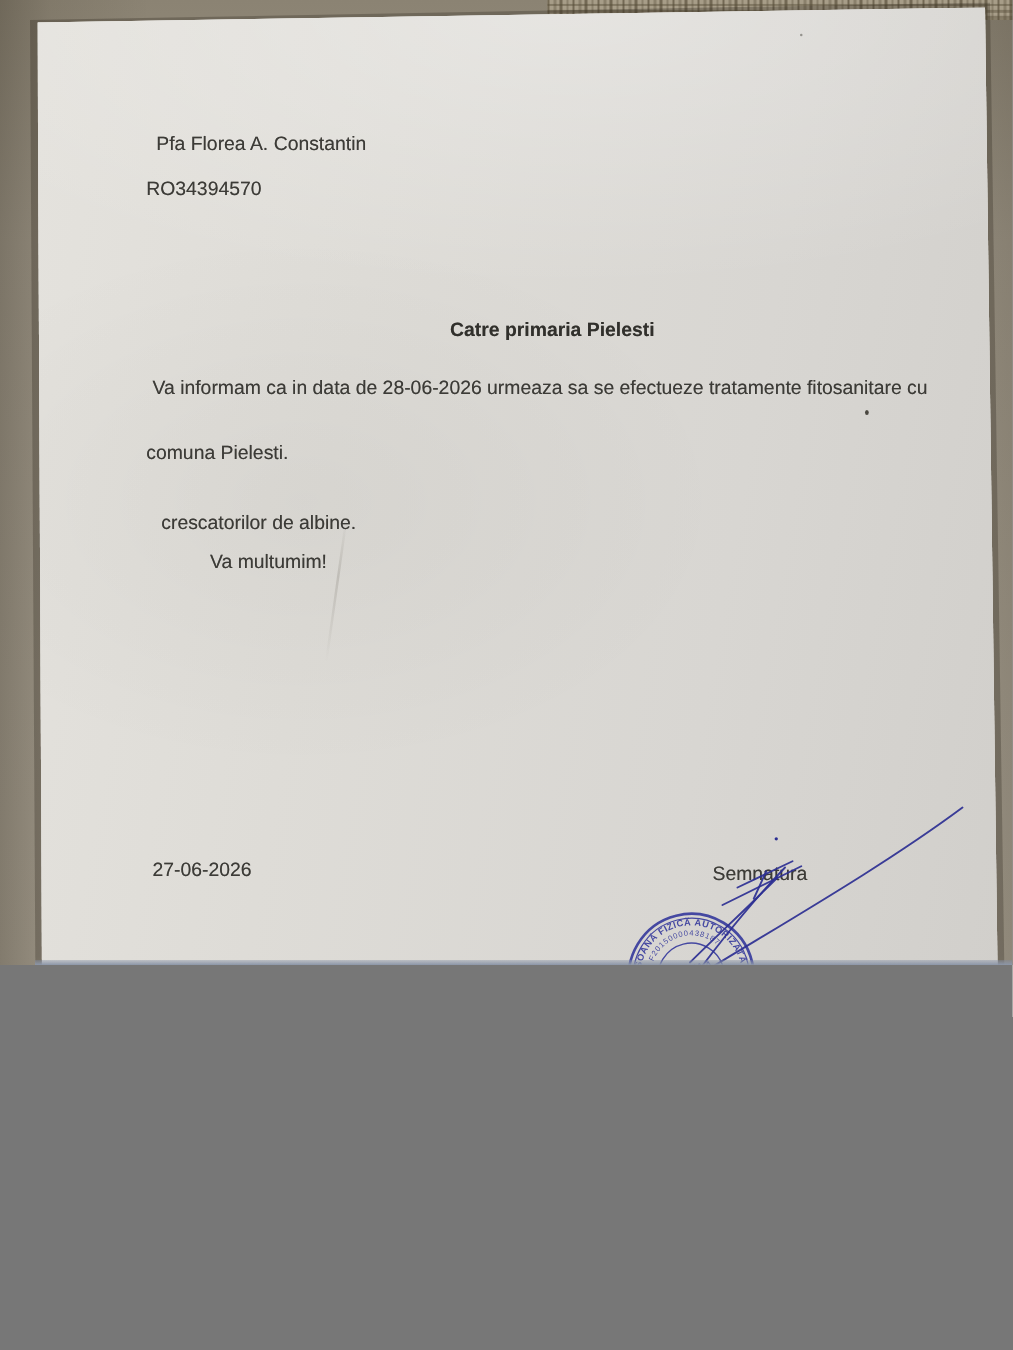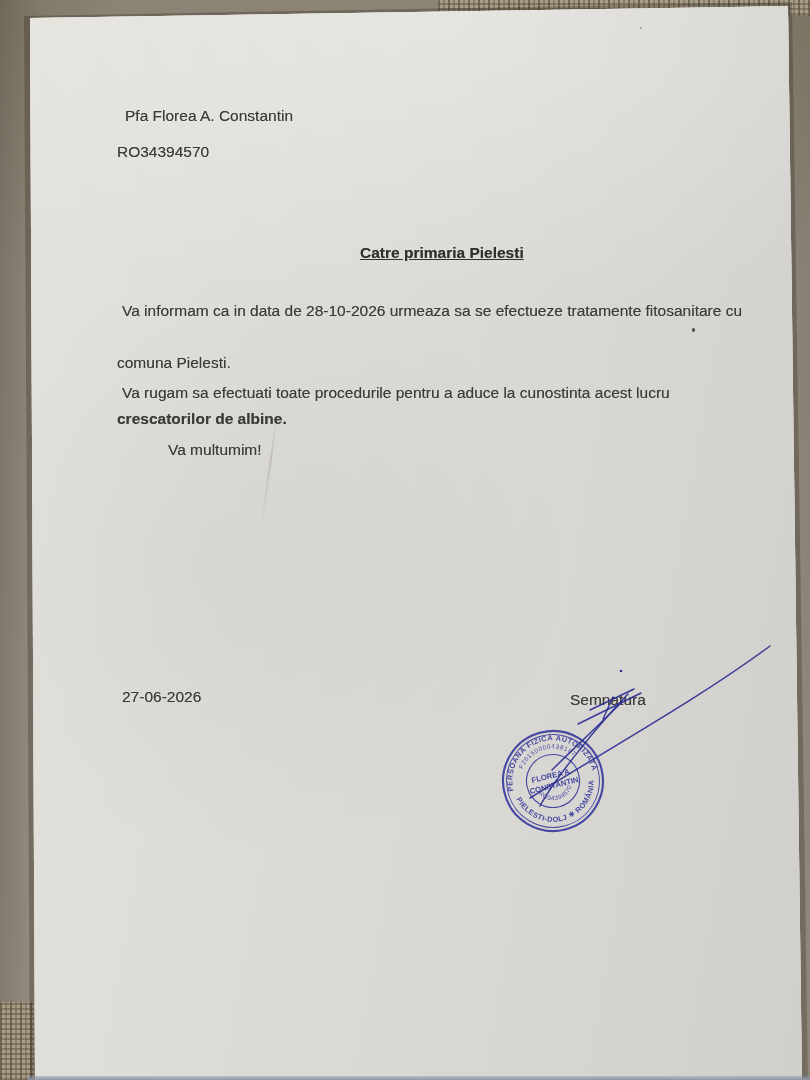--- a/index.html
+++ b/index.html
@@ -1,17 +1,17 @@
 <!DOCTYPE html>
 <html><head>
 <meta charset="utf-8">
 <style>
   html,body{margin:0;padding:0;background:#777;}
   .stage{
-    position:relative;width:810px;height:1080px;overflow:hidden;
+    position:relative;width:810px;height:772px;overflow:hidden;
     font-family:"Liberation Sans","DejaVu Sans",sans-serif;
   }
   
   .surface{
     position:absolute;inset:0;
     background-color:#9d9586;
     background-image:
       linear-gradient(90deg, rgba(40,35,25,.28) 0, rgba(40,35,25,.10) 40px, rgba(0,0,0,0) 120px),
       linear-gradient(90deg, rgba(0,0,0,0) 88%, rgba(40,35,25,.18) 100%),
       linear-gradient(180deg, #8b8373 0%, #9c9485 25%, #a39b8c 70%, #a59d8e 100%),
@@ -84,27 +84,26 @@
 
   <div class="paper-shadow"></div>
 
   <div class="paper">
 
     <div class="crease"></div>
 
     <div class="txt" style="left:125px;top:103px;">Pfa Florea A. Constantin</div>
     <div class="txt" style="left:117px;top:139px;">RO34394570</div>
 
-    <div class="txt title" style="left:360px;top:240px;text-decoration:underline;">Catre primaria Pielesti</div>
+    <div class="txt title" style="left:360px;top:252px;">Catre primaria Pielesti</div>
 
-    <div class="txt bodyline" style="left:122px;top:298px;">Va informam ca in data de 28-10-2026 urmeaza sa se efectueze tratamente fitosanitare cu</div>
+    <div class="txt bodyline" style="left:122px;top:298px;">Va informam ca in data de 28-06-2026 urmeaza sa se efectueze tratamente fitosanitare cu</div>
     <div class="txt bodyline" style="left:117px;top:350px;">comuna Pielesti.</div>
 
-    <div class="txt bodyline" style="left:122px;top:380px;">Va rugam sa efectuati toate procedurile pentru a aduce la cunostinta acest lucru</div>
-    <div class="txt bodyline" style="left:117px;top:406px;font-weight:bold;">crescatorilor de albine.</div>
+    <div class="txt bodyline" style="left:129px;top:406px;">crescatorilor de albine.</div>
 
     <div class="txt bodyline" style="left:130px;top:437px;margin-left:38px;">Va multumim!</div>
 
     <div class="txt" style="left:122px;top:684px;">27-06-2026</div>
     <div class="txt" style="left:570px;top:687px;">Semnatura</div>
 
     <div class="speck" style="left:692px;top:328px;width:3px;height:4px;"></div>
     <div class="speck" style="left:640px;top:27px;width:2px;height:2px;opacity:.5;"></div>
 
     <svg class="stamp" viewBox="0 0 104 104">

